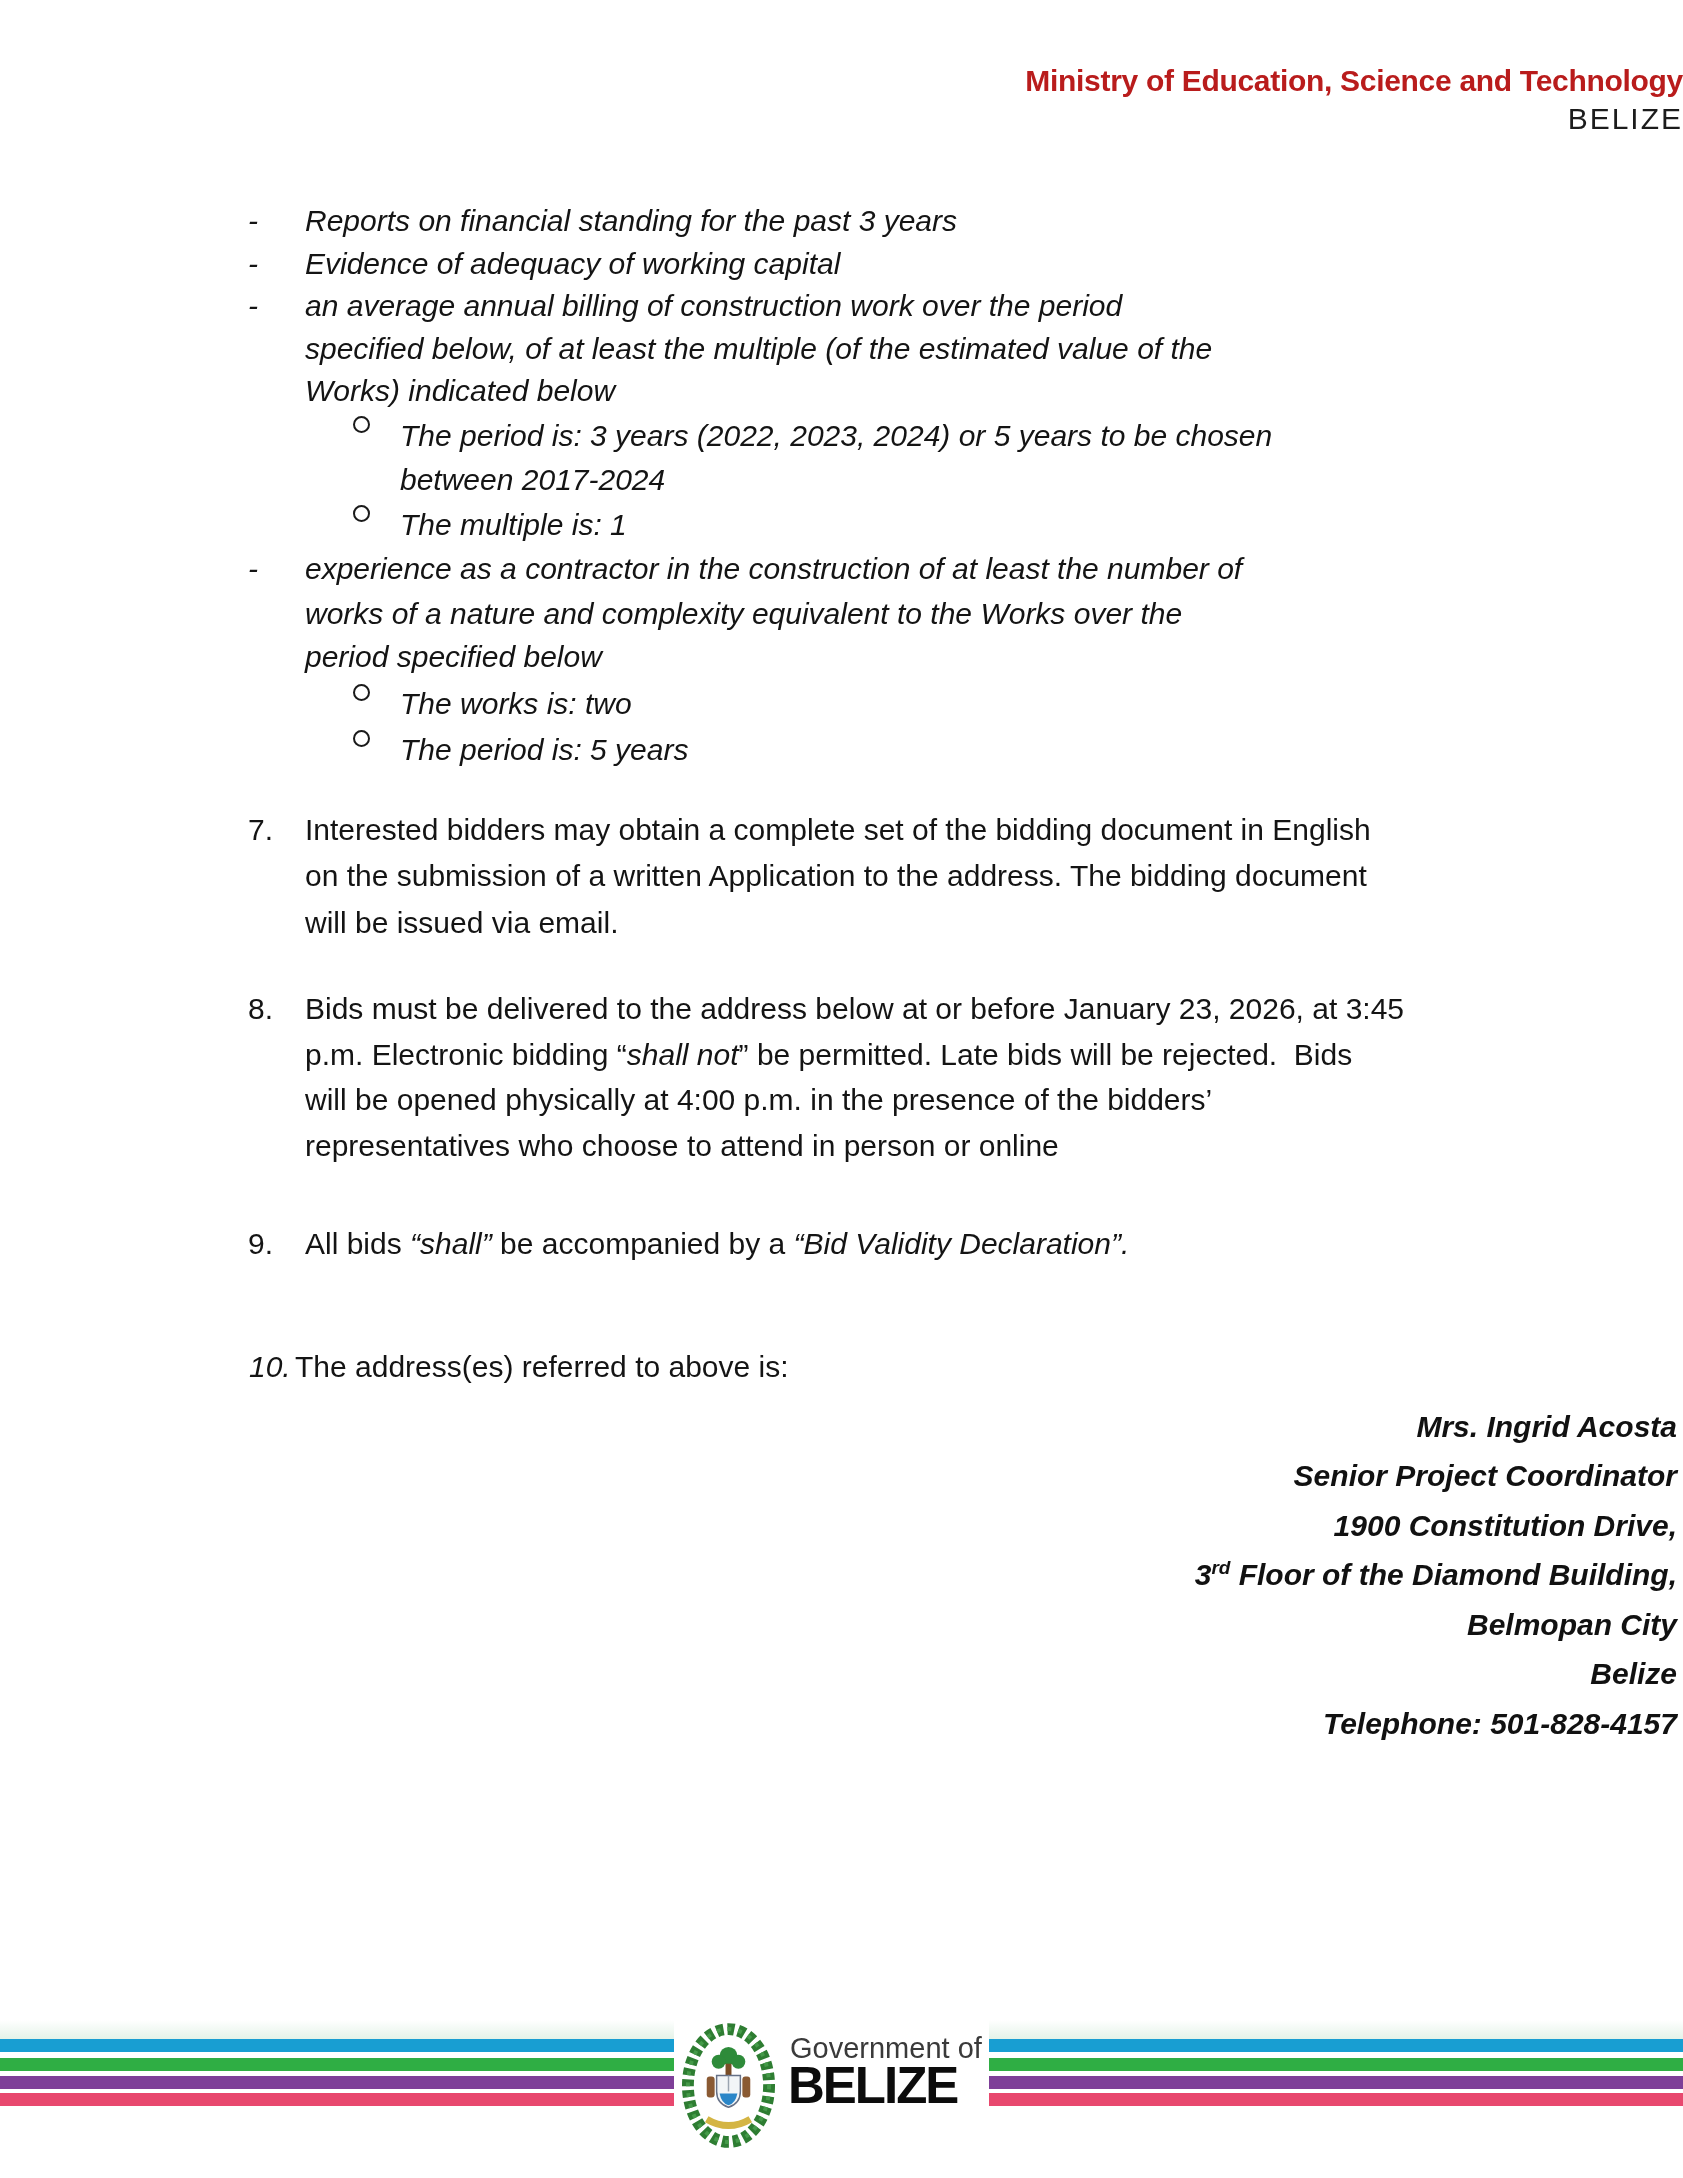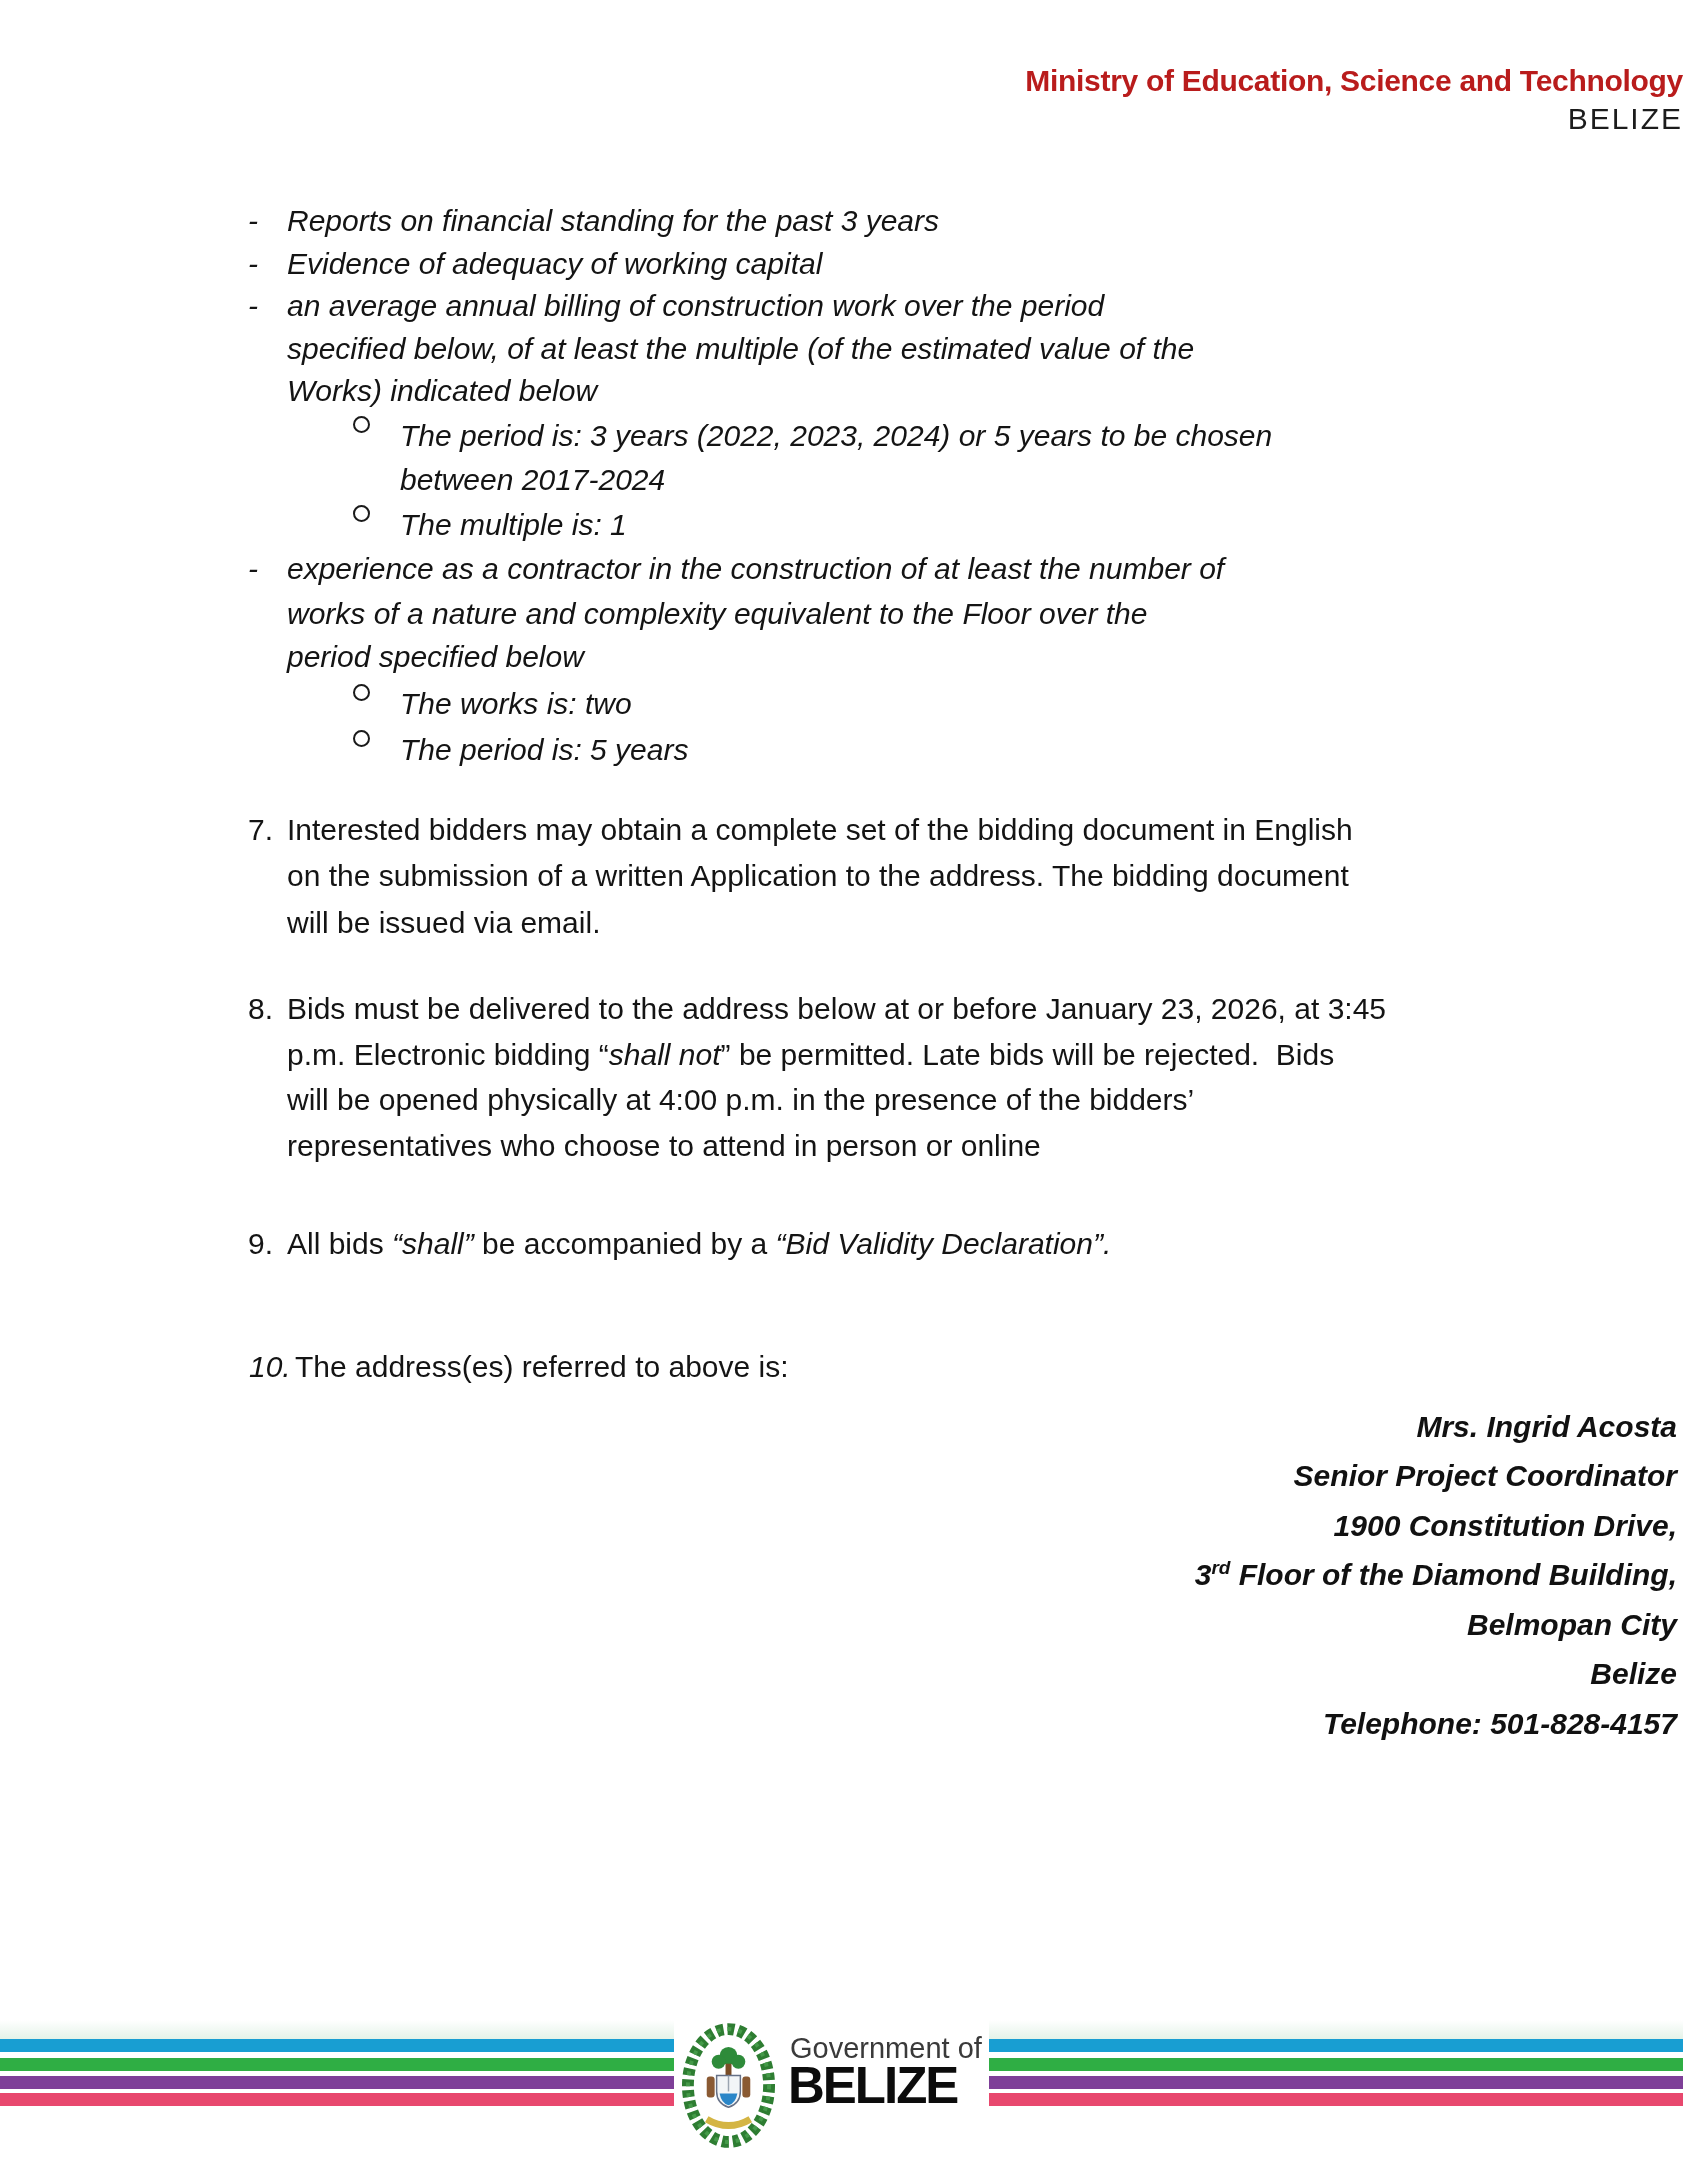--- a/index.html
+++ b/index.html
@@ -11,21 +11,21 @@
   .hdr{position:absolute;right:101px;text-align:right;white-space:nowrap;}
   .hdr1{top:61px;font-weight:bold;font-size:30px;letter-spacing:-0.3px;color:#b91c1c;}
   .hdr2{top:99px;font-size:26px;letter-spacing:2px;color:#1c1c1c;}
 
   
   .ln{position:absolute;left:0;width:1683px;height:44px;font-size:30px;line-height:40px;}
   .ln > span{position:absolute;top:0;white-space:pre;}
   .it{font-style:italic;}
   .mk{left:248px;}
   .mk10{left:249px;}
-  .tx300{left:287px;}
+  .tx300{left:305px;}
   .tx310{left:295px;}
   .tx404{left:400px;}
   .circ{left:353px;top:18px;width:13px;height:13px;border:2px solid #1a1a1a;border-radius:50%;}
 
   
   .addr{position:absolute;left:0;width:1677px;text-align:right;font-size:30px;line-height:40px;
         font-weight:bold;font-style:italic;white-space:pre;color:#111;}
   .addr sup{font-size:19px;line-height:0;vertical-align:super;}
 
   
@@ -74,21 +74,21 @@
   </div>
   <div class="ln it" style="top:505px">
     <span class="circ"></span>
     <span class="tx404">The multiple is: 1</span>
   </div>
   <div class="ln it" style="top:549px">
     <span class="mk">-</span>
     <span class="tx300">experience as a contractor in the construction of at least the number of</span>
   </div>
   <div class="ln it" style="top:594px">
-    <span class="tx300">works of a nature and complexity equivalent to the Floor over the</span>
+    <span class="tx300">works of a nature and complexity equivalent to the Works over the</span>
   </div>
   <div class="ln it" style="top:637px">
     <span class="tx300">period specified below</span>
   </div>
   <div class="ln it" style="top:684px">
     <span class="circ"></span>
     <span class="tx404">The works is: two</span>
   </div>
   <div class="ln it" style="top:730px">
     <span class="circ"></span>

